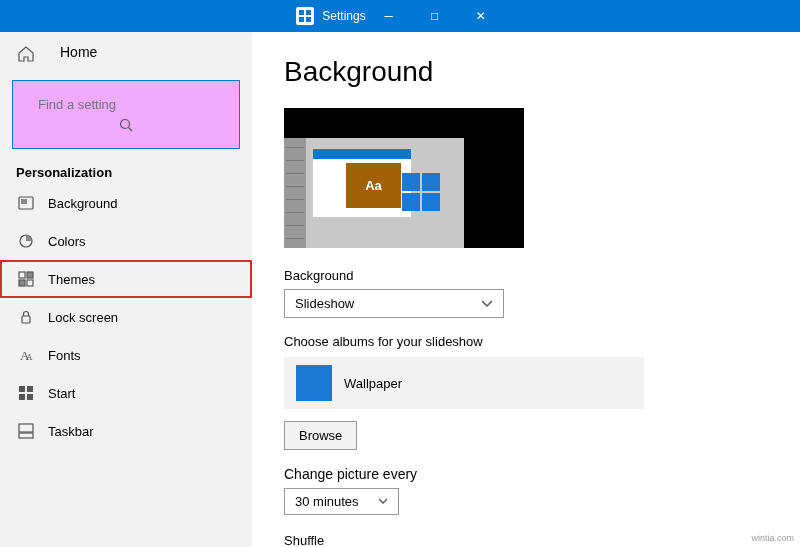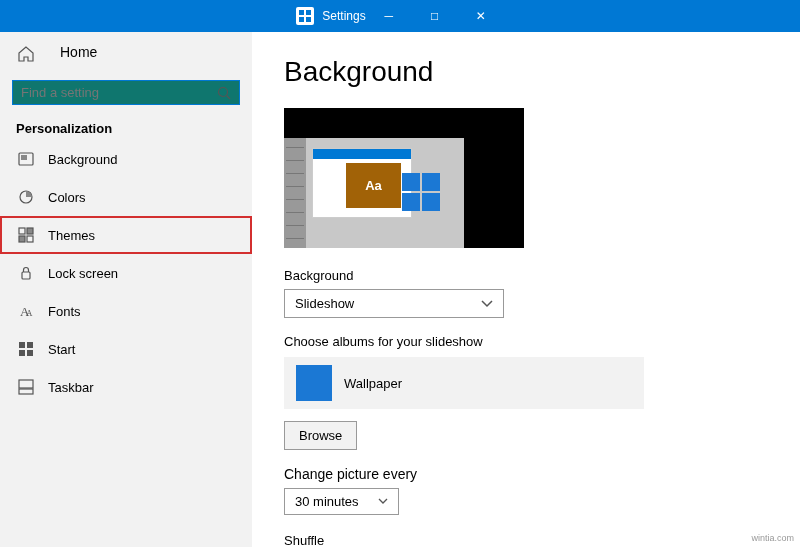--- a/index.html
+++ b/index.html
@@ -84,23 +84,24 @@
       padding: 12px 16px;
       cursor: pointer;
       color: #000;
     }
 
     .search-box {
       margin: 4px 12px 8px;
       display: flex;
       align-items: center;
       border: 1px solid #0078d4;
-      background: #0f766e;
-      padding: 4px 8px;
+      background: #f0abfc;
+      padding: 16px 8px;
       gap: 6px;
+      flex-direction: column;
     }
     .search-box input {
       border: none;
       outline: none;
       font-size: 13px;
       flex: 1;
       background: transparent;
       font-family: 'Segoe UI', Arial, sans-serif;
     }
 

